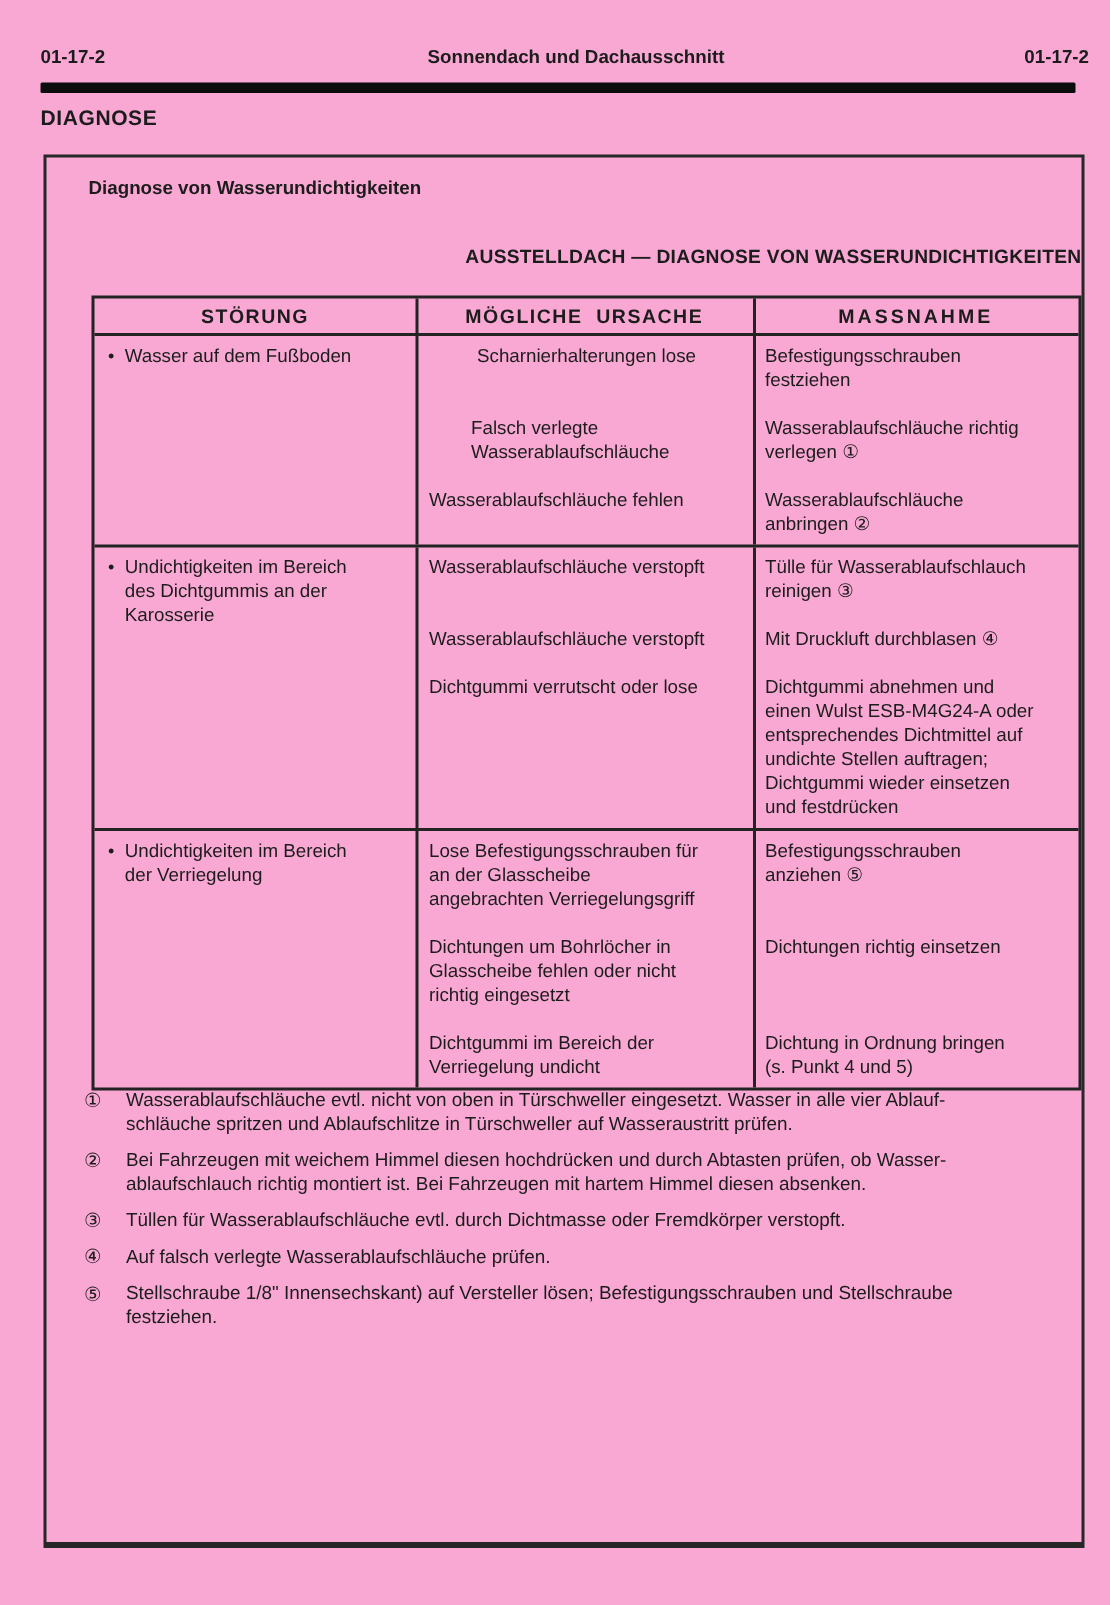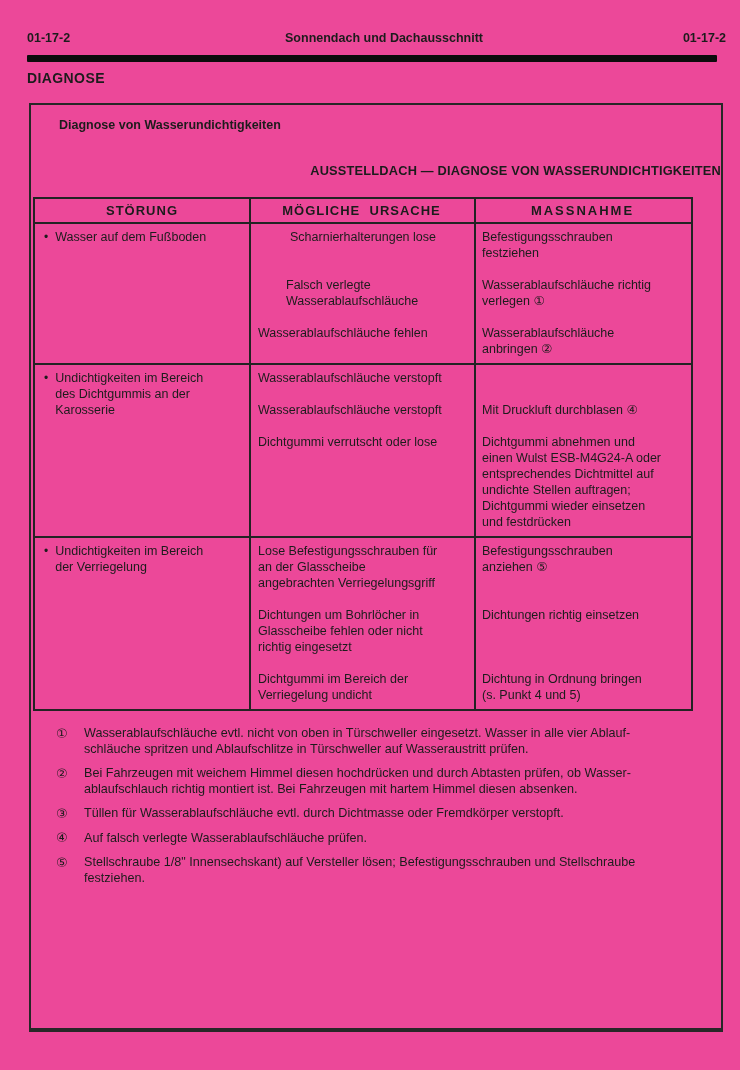--- a/index.html
+++ b/index.html
@@ -5,41 +5,41 @@
   html,body{margin:0;padding:0;}
   body{
     background:#e9ebee;
     font-family:"Liberation Sans","DejaVu Sans",sans-serif;
     color:#1c1c1c;
     -webkit-font-smoothing:antialiased;
   }
   .page{
     position:relative;
     width:740px;height:1070px;
-    background:#ec4899;
+    background:#f9a8d4;
     overflow:hidden;
   }
   
   .page-header{position:absolute;top:31px;left:0;width:740px;height:16px;}
   .ph-code-left{position:absolute;left:27px;top:0;font-weight:bold;font-size:12.5px;}
   .ph-code-right{position:absolute;right:14px;top:0;font-weight:bold;font-size:12.5px;}
   .ph-title{position:absolute;left:0;right:0;top:0;text-align:center;font-weight:bold;font-size:12.5px;margin-left:28px;}
   .header-rule{position:absolute;top:55px;left:27px;width:690px;height:7px;background:#0c0c0c;border-radius:1px;}
   .section-heading{position:absolute;top:70px;left:27px;margin:0;font-size:14px;font-weight:bold;letter-spacing:.4px;}
   
   .diag-box{
     position:absolute;top:103px;left:29px;width:694px;height:929px;
     border:2px solid #272727;border-bottom-width:4px;
     box-sizing:border-box;background:transparent;
   }
   .box-subtitle{position:absolute;top:13px;left:28px;margin:0;font-size:12.5px;font-weight:bold;}
   .table-title{position:absolute;top:58px;left:0;right:0;margin:0;text-align:right;font-size:12.8px;font-weight:bold;letter-spacing:.2px;}
   
   .diag-table{
-    position:absolute;top:92px;left:2px;width:660px;
+    position:absolute;top:92px;left:30px;width:660px;
     border:2px solid #232323;box-sizing:border-box;
   }
   .trow{display:grid;grid-template-columns:214px 225px 1fr;position:relative;}
   .thead .hcell{
     text-align:center;font-weight:bold;font-size:13px;
     letter-spacing:1px;padding:4px 0 3px;white-space:pre;line-height:16px;
   }
   .thead .hcell.c2{letter-spacing:2px;}
   .tbody-row{border-top:2px solid #232323;padding:5px 0 6px;row-gap:16px;}
   .cell{
@@ -99,20 +99,22 @@
           <div class="cell action-cell" style="grid-area: 3 / 3;">Wasserablaufschläuche
 anbringen ②</div>
           <div class="vline v1"></div>
           <div class="vline v2"></div>
         </div>
         <div class="trow tbody-row">
           <div class="cell problem-cell" style="grid-area: 1 / 1 / span 3;"><span class="bullet">•</span><span>Undichtigkeiten im Bereich
 des Dichtgummis an der
 Karosserie</span></div>
           <div class="cell cause-cell" style="grid-area: 1 / 2;">Wasserablaufschläuche verstopft</div>
+          <div class="cell action-cell" style="grid-area: 1 / 3;">Tülle für Wasserablaufschlauch
+reinigen ③</div>
           <div class="cell cause-cell" style="grid-area: 2 / 2;">Wasserablaufschläuche verstopft</div>
           <div class="cell action-cell" style="grid-area: 2 / 3;">Mit Druckluft durchblasen ④</div>
           <div class="cell cause-cell" style="grid-area: 3 / 2;">Dichtgummi verrutscht oder lose</div>
           <div class="cell action-cell" style="grid-area: 3 / 3;">Dichtgummi abnehmen und
 einen Wulst ESB-M4G24-A oder
 entsprechendes Dichtmittel auf
 undichte Stellen auftragen;
 Dichtgummi wieder einsetzen
 und festdrücken</div>
           <div class="vline v1"></div>

